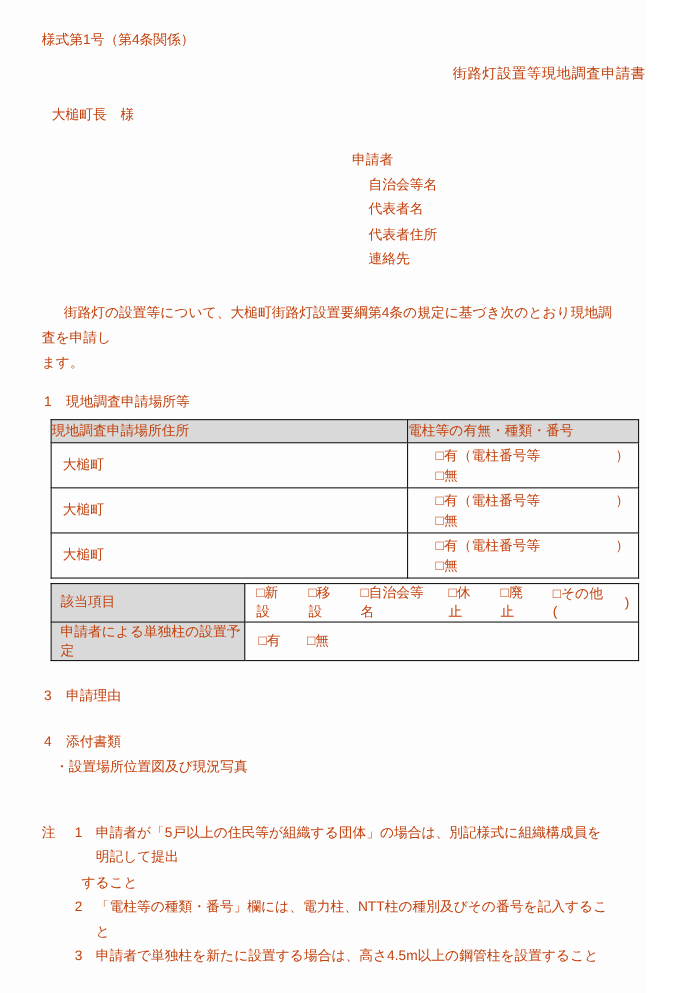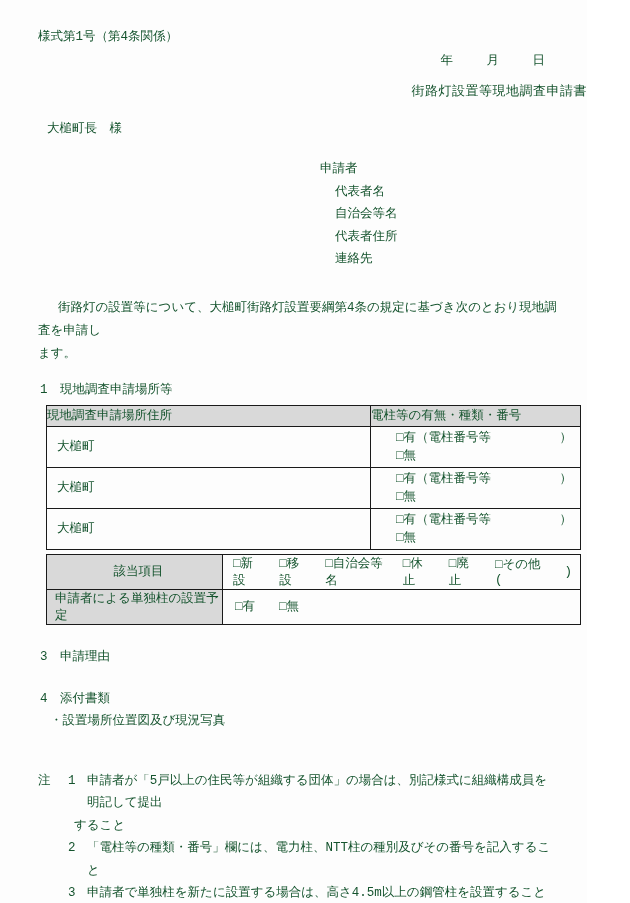--- a/index.html
+++ b/index.html
@@ -2,22 +2,22 @@
 <html><head>
 <meta charset="utf-8">
 <style>
   * { margin: 0; padding: 0; box-sizing: border-box; }
   html, body { background: #ffffff; }
   .page {
     position: relative;
     width: 587px;
     height: 903px;
     background: #fdfdfd;
-    color: #14532d;
-    font-family: Liberation Mono, monospace;
+    color: #c2410c;
+    font-family: Liberation Sans, sans-serif;
     font-size: 12.5px;
     overflow: hidden;
   }
   .form-number { padding-top: 28px; padding-left: 38px; }
   .date-line { margin-top: 7px; text-align: right; padding-right: 42px; }
   .date-line span { display: inline-block; }
   .date-line .dsep { margin-left: 26px; }
   .doc-title { margin-top: 13px; text-align: right; font-size: 13px; letter-spacing: 0.5px; }
   .addressee { margin-top: 20px; padding-left: 47px; }
   .applicant { margin-top: 21px; padding-left: 320px; line-height: 22.5px; }
@@ -39,55 +39,50 @@
   .col-addr { width: 324px; }
   .cell-addr { padding-left: 10px; }
   .cell-pole { padding: 2px 8px 2px 25px; }
   .pole-line1 { display: flex; justify-content: space-between; line-height: 18px; }
   .pole-line2 { line-height: 18px; }
 
   .tbl2 { margin: 4px 0 0 46px; width: 535px; border: 1.5px solid #1a1a1a; }
   .tbl2 td { border: 1px solid #1a1a1a; vertical-align: middle; padding: 0; }
   .tbl2 .lbl { background: #d9d9d9; padding-left: 8px; }
   .tbl2 tr { height: 22px; }
-  .lbl-r1 { width: 91px; text-align: center; }
+  .lbl-r1 { width: 91px; }
   .lbl-r2 { width: 176px; margin-left: 47px; }
   .opts { display: flex; align-items: center; padding: 0 8px 0 10px; gap: 19px; }
   .opts .close-paren { margin-left: auto; }
   .opts2 { display: flex; align-items: center; padding-left: 12px; gap: 24px; }
 
   .notes { margin-top: 38px; padding-left: 38px; padding-right: 30px; line-height: 22.5px; }
   .note-row { display: flex; }
   .note-mark { width: 30px; flex: none; }
   .note-num { width: 19px; flex: none; }
   .note-text { flex: 1; }
   .note-cont { padding-left: 36px; }
 </style>
 </head>
 <body>
 
 <div class="page">
 
   <div class="form-number">様式第1号（第4条関係）</div>
 
-  <div class="date-line">
-    <span>年</span>
-    <span class="dsep">月</span>
-    <span class="dsep">日</span>
-  </div>
 
   <div class="doc-title">街路灯設置等現地調査申請書</div>
 
   <div class="addressee">大槌町長　様</div>
 
   <div class="applicant">
     <div>申請者</div>
     <div class="applicant-fields">
+      <div>自治会等名</div>
       <div>代表者名</div>
-      <div>自治会等名</div>
       <div>代表者住所</div>
       <div>連絡先</div>
     </div>
   </div>
 
   <div class="body-text">
     <div class="line1">街路灯の設置等について、大槌町街路灯設置要綱第4条の規定に基づき次のとおり現地調査を申請し</div>
     <div>ます。</div>
   </div>
 

